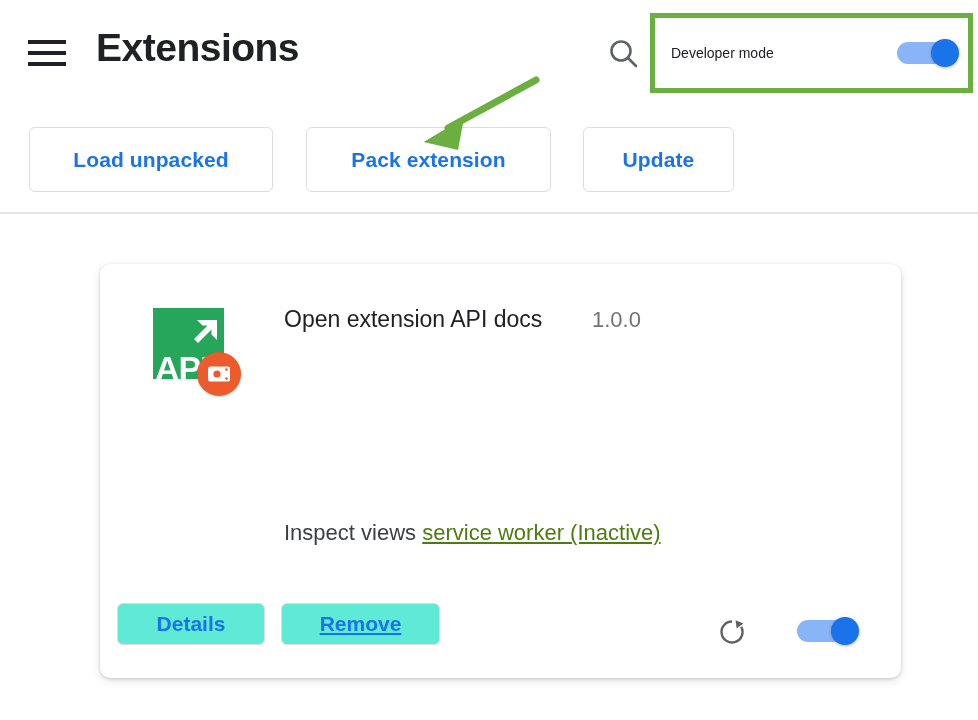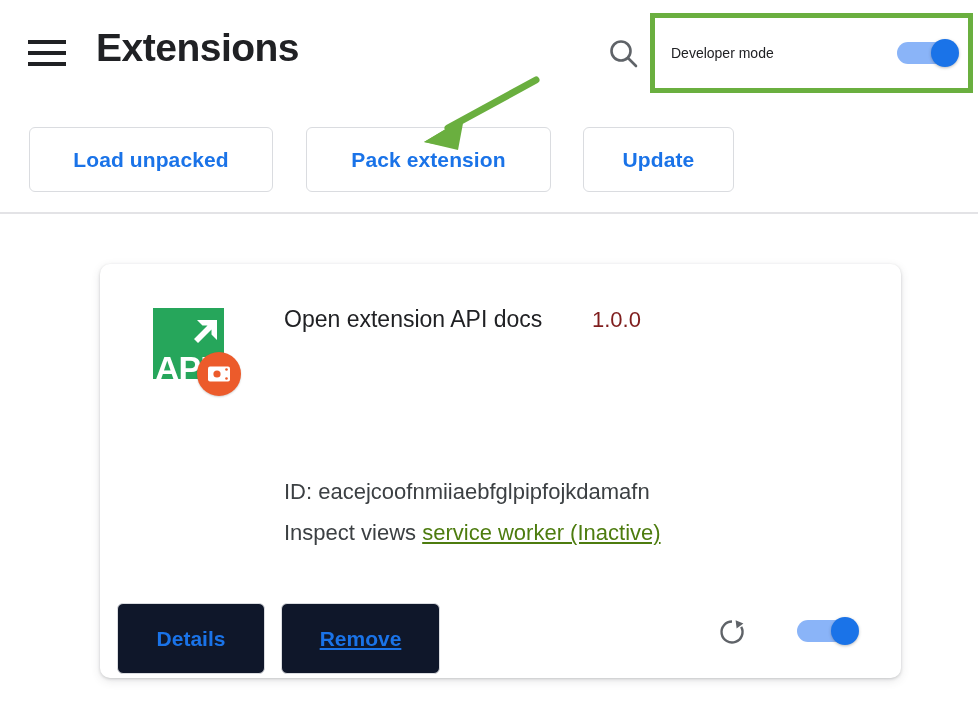--- a/index.html
+++ b/index.html
@@ -184,21 +184,21 @@
     left: 184px; top: 39px;
     font-size: 23px;
     color: #202124;
     line-height: 32px;
     white-space: nowrap;
   }
   .ext-version {
     position: absolute;
     left: 492px; top: 41px;
     font-size: 22px;
-    color: #7f1d1d;
+    color: #737373;
     line-height: 30px;
     white-space: nowrap;
   }
   .ext-id {
     position: absolute;
     left: 184px; top: 213px;
     font-size: 22px;
     color: #3c4043;
     line-height: 30px;
     white-space: nowrap;
@@ -213,24 +213,24 @@
   }
   .ext-inspect a {
     color: #4d7c0f;
     text-decoration: underline;
     cursor: pointer;
   }
 
   .card-btn {
     position: absolute;
     box-sizing: border-box;
-    height: 71px;
+    height: 42px;
     border: 1px solid #dadce0;
     border-radius: 6px;
-    background: #0f172a;
+    background: #5eead4;
     color: #1a73e8;
     font-family: "Liberation Sans", sans-serif;
     font-size: 21px;
     font-weight: bold;
     cursor: pointer;
     display: flex;
     align-items: center;
     justify-content: center;
     white-space: nowrap;
     padding: 2px;
@@ -308,21 +308,20 @@
         <circle cx="20" cy="22" r="3.6" fill="#ec5b2b"></circle>
         <circle cx="29.5" cy="17.5" r="1.3" fill="#ec5b2b"></circle>
         <circle cx="29.5" cy="26.5" r="1.3" fill="#ec5b2b"></circle>
       </svg>
     </div>
   </div>
 
   <div class="ext-name">Open extension API docs</div>
   <div class="ext-version">1.0.0</div>
 
-  <div class="ext-id">ID: eacejcoofnmiiaebfglpipfojkdamafn</div>
 
   <div class="ext-inspect">
     <span>Inspect views</span>
     <a href="#">service worker (Inactive)</a>
   </div>
 
   <button class="card-btn btn-details">Details</button>
   <button class="card-btn btn-remove">Remove</button>
 </div>
 

